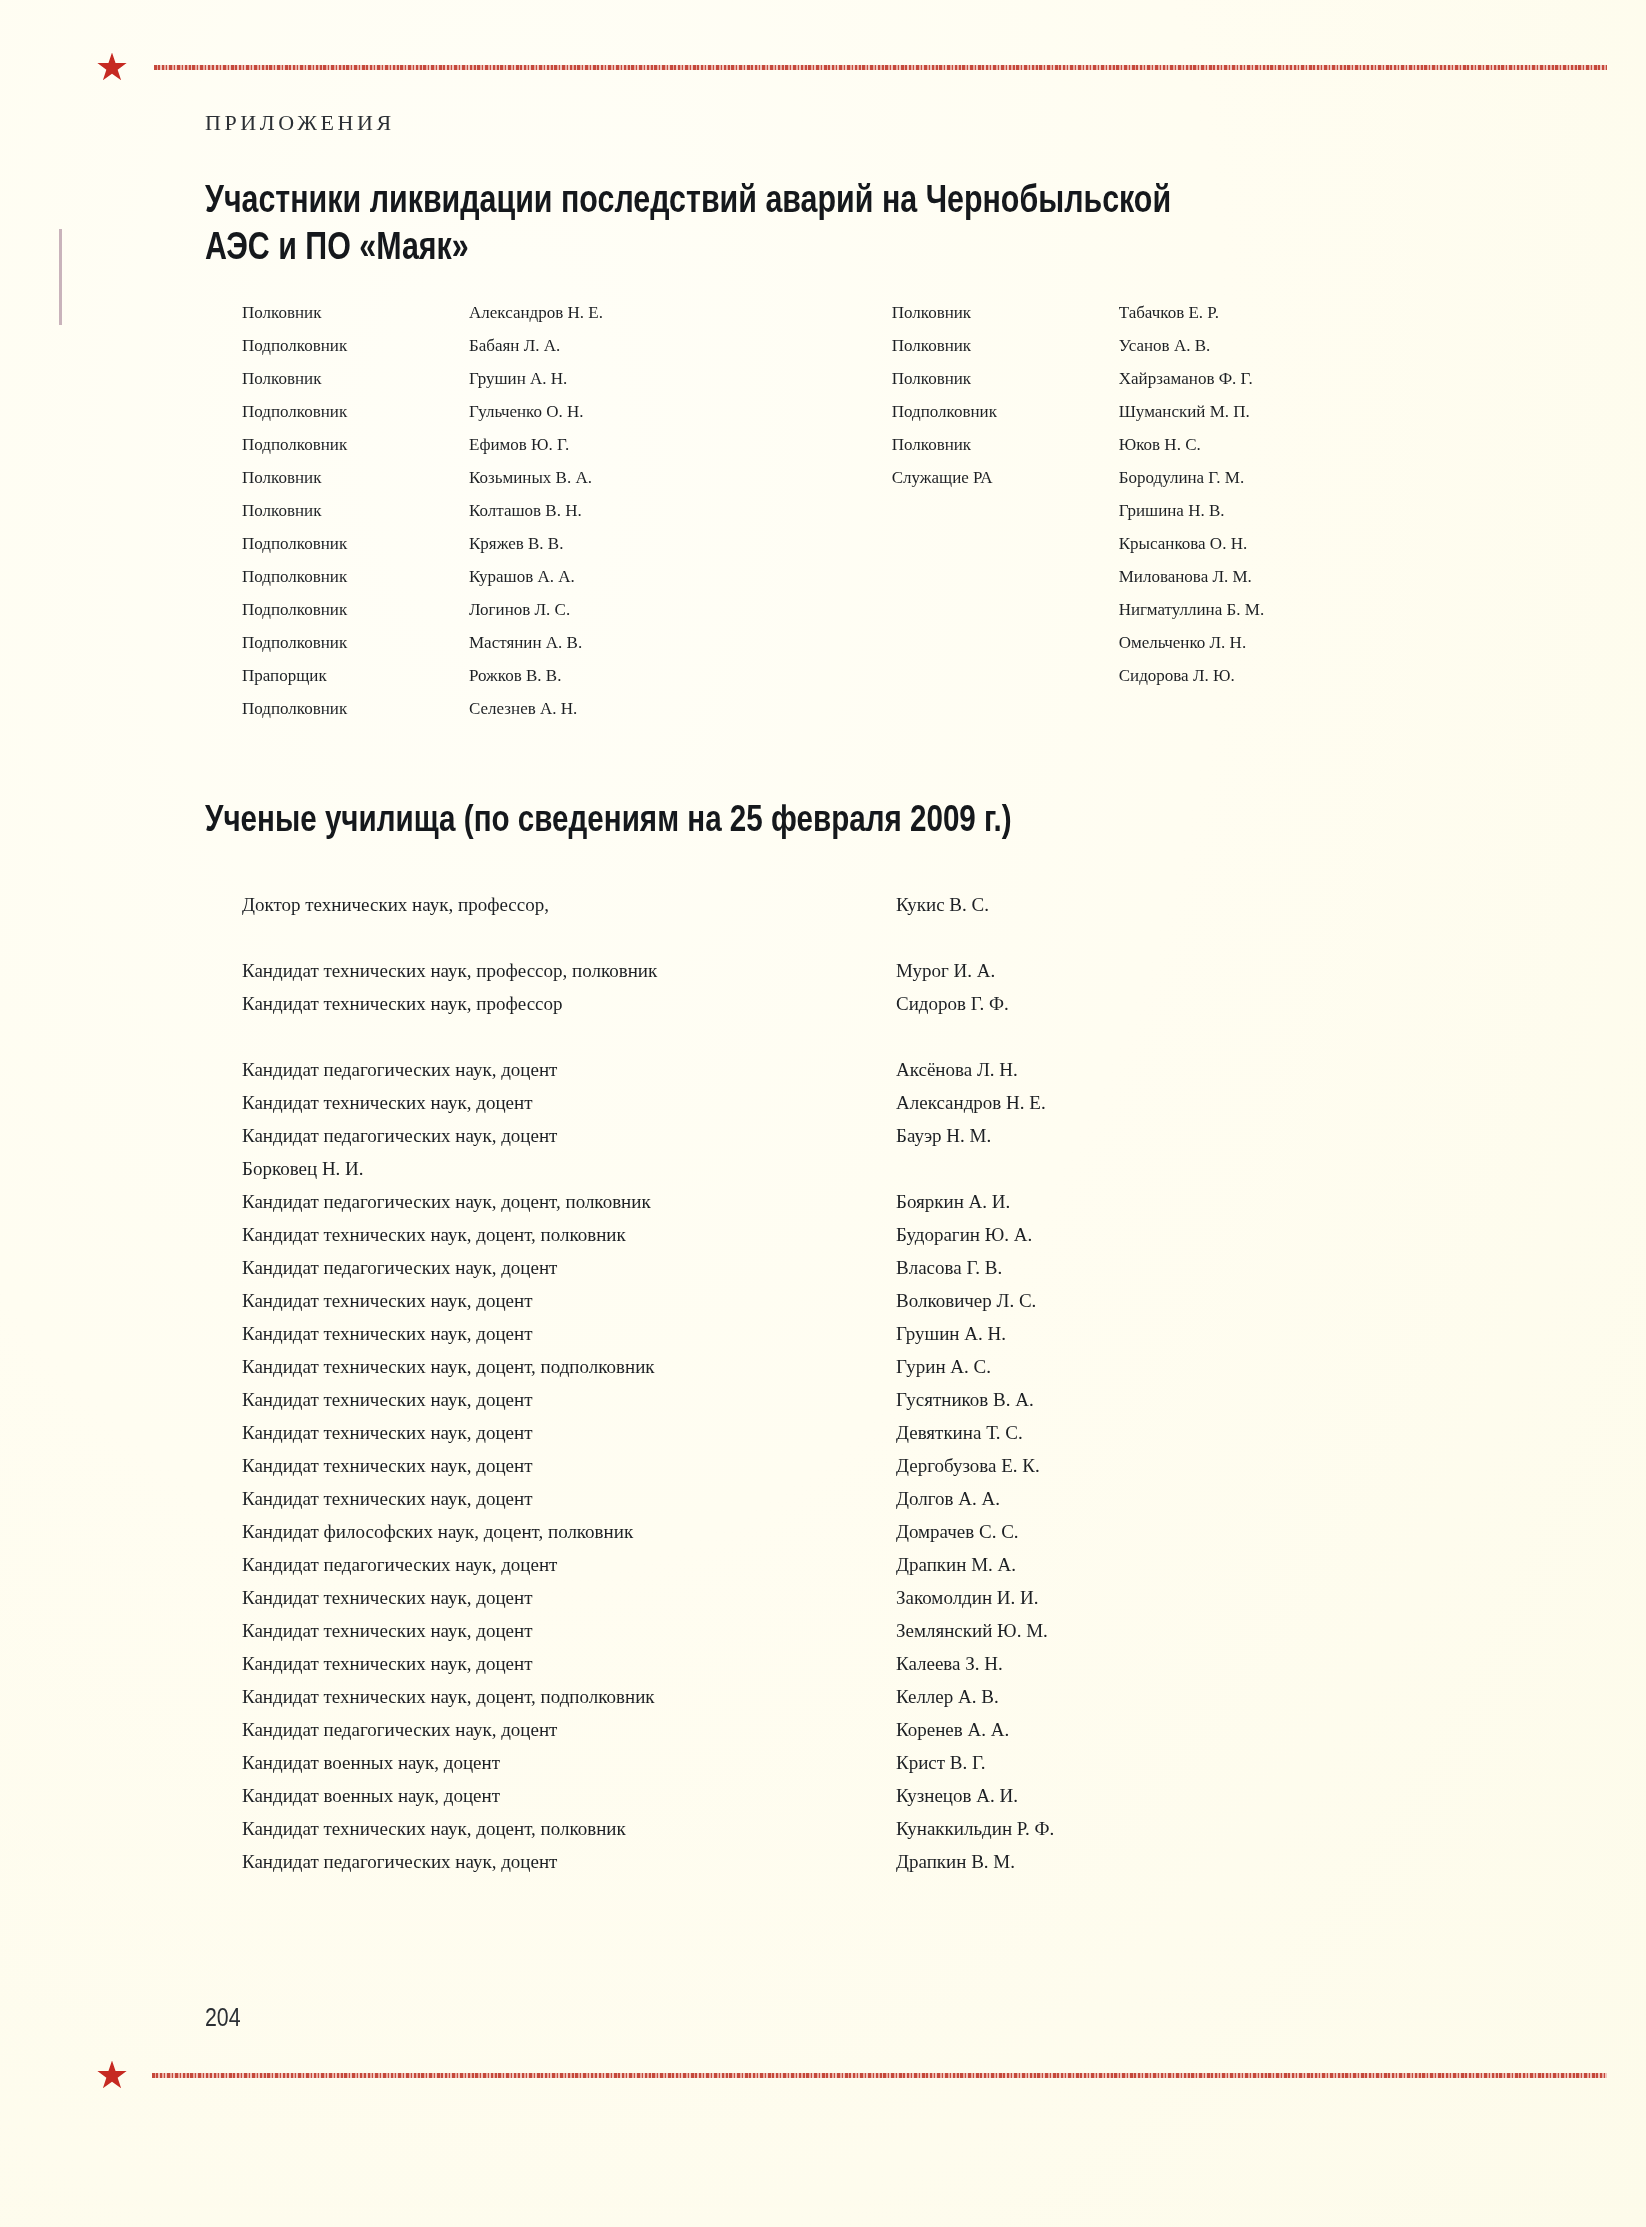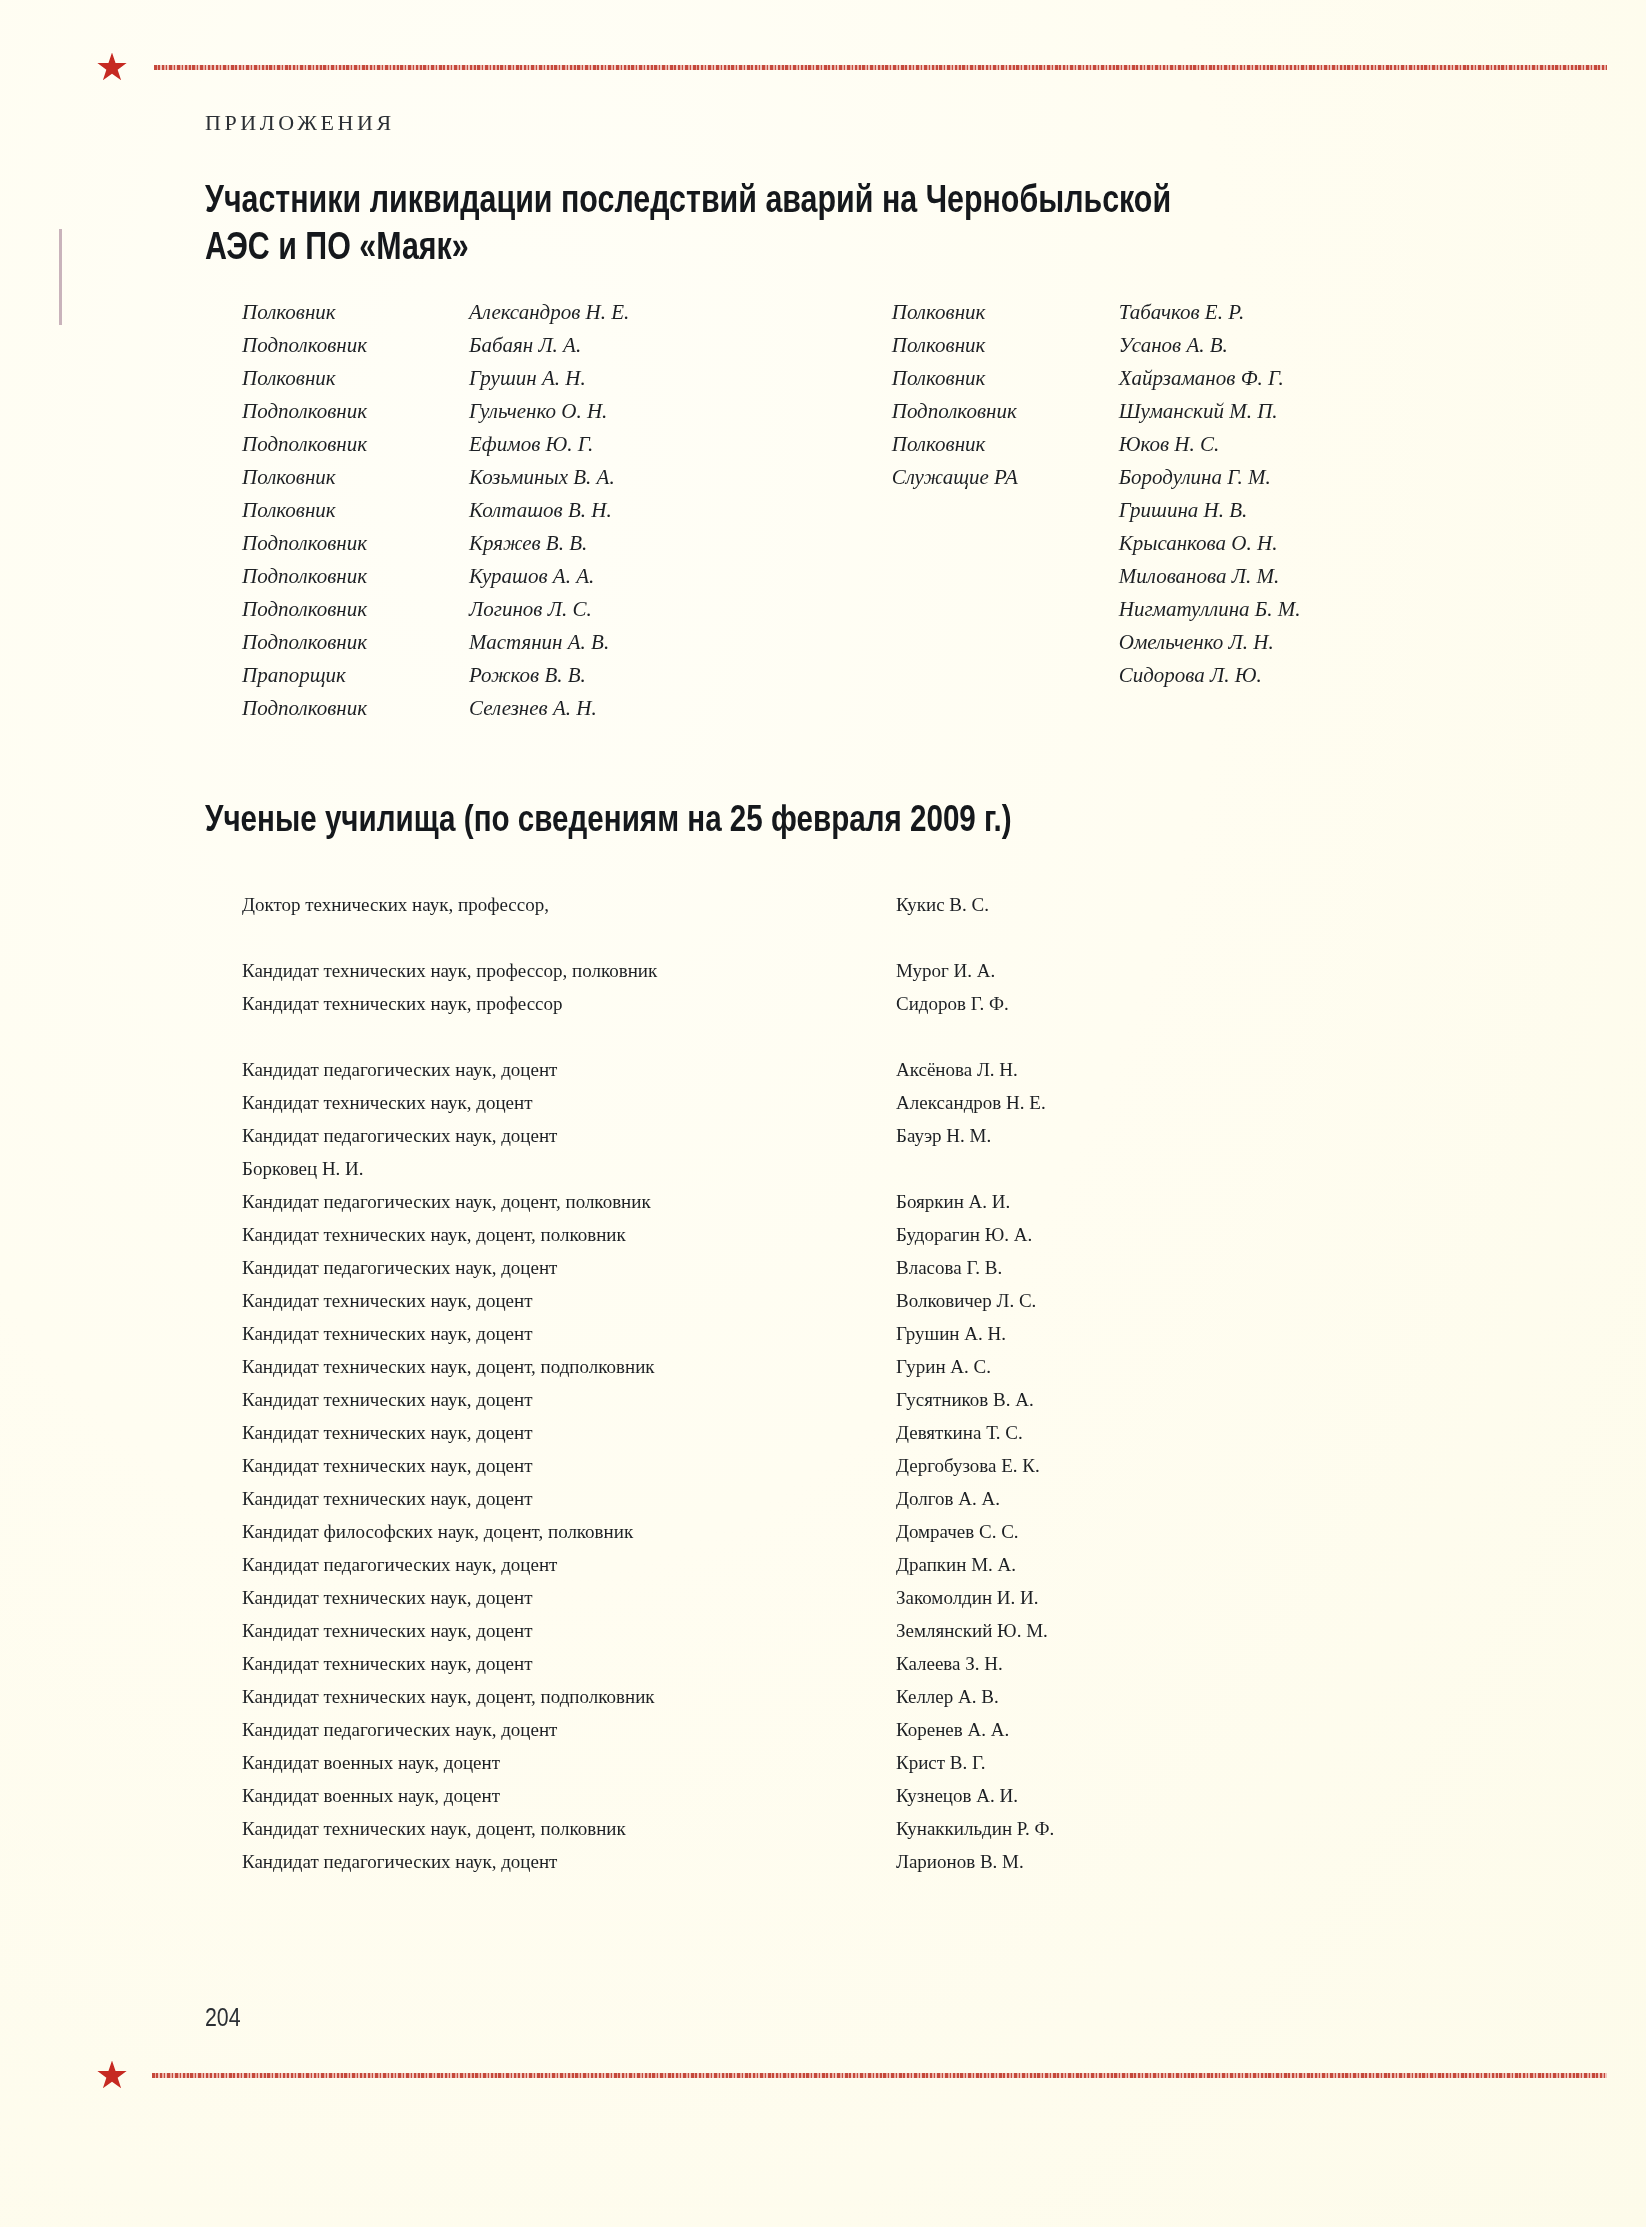--- a/index.html
+++ b/index.html
@@ -111,24 +111,23 @@
     display: flex;
     margin-top: 26px;
     padding-left: 37px;
   }
   .col { display: block; }
   .col.left  { width: 659px; }
   .col.right { width: 620px; }
 
   .entry {
     display: flex;
-    font-size: 21px;
+    font-size: 17px;
     line-height: 33px;
     white-space: nowrap;
-    font-style: italic;
   }
   .entry .rank { width: 227px; flex: 0 0 227px; }
   .entry .name { flex: 1 1 auto; }
   .entry.blank { visibility: hidden; }
 
   .col.right .entry .rank { width: 227px; flex: 0 0 227px; }
 
   
   .section-2 { margin-top: 72px; }
   .degrees {
@@ -405,21 +404,21 @@
         <div class="deg-row">
             <span class="title">Кандидат военных наук, доцент</span>
             <span class="person">Кузнецов А. И.</span>
           </div>
         <div class="deg-row">
             <span class="title">Кандидат технических наук, доцент, полковник</span>
             <span class="person">Кунаккильдин Р. Ф.</span>
           </div>
         <div class="deg-row">
             <span class="title">Кандидат педагогических наук, доцент</span>
-            <span class="person">Ларионов В. М.</span>
+            <span class="person">Драпкин В. М.</span>
           </div>
 
       </div>
     </div>
 
   </div>
 
   <div class="folio">204</div>
 
   <div class="rule-row bottom">

